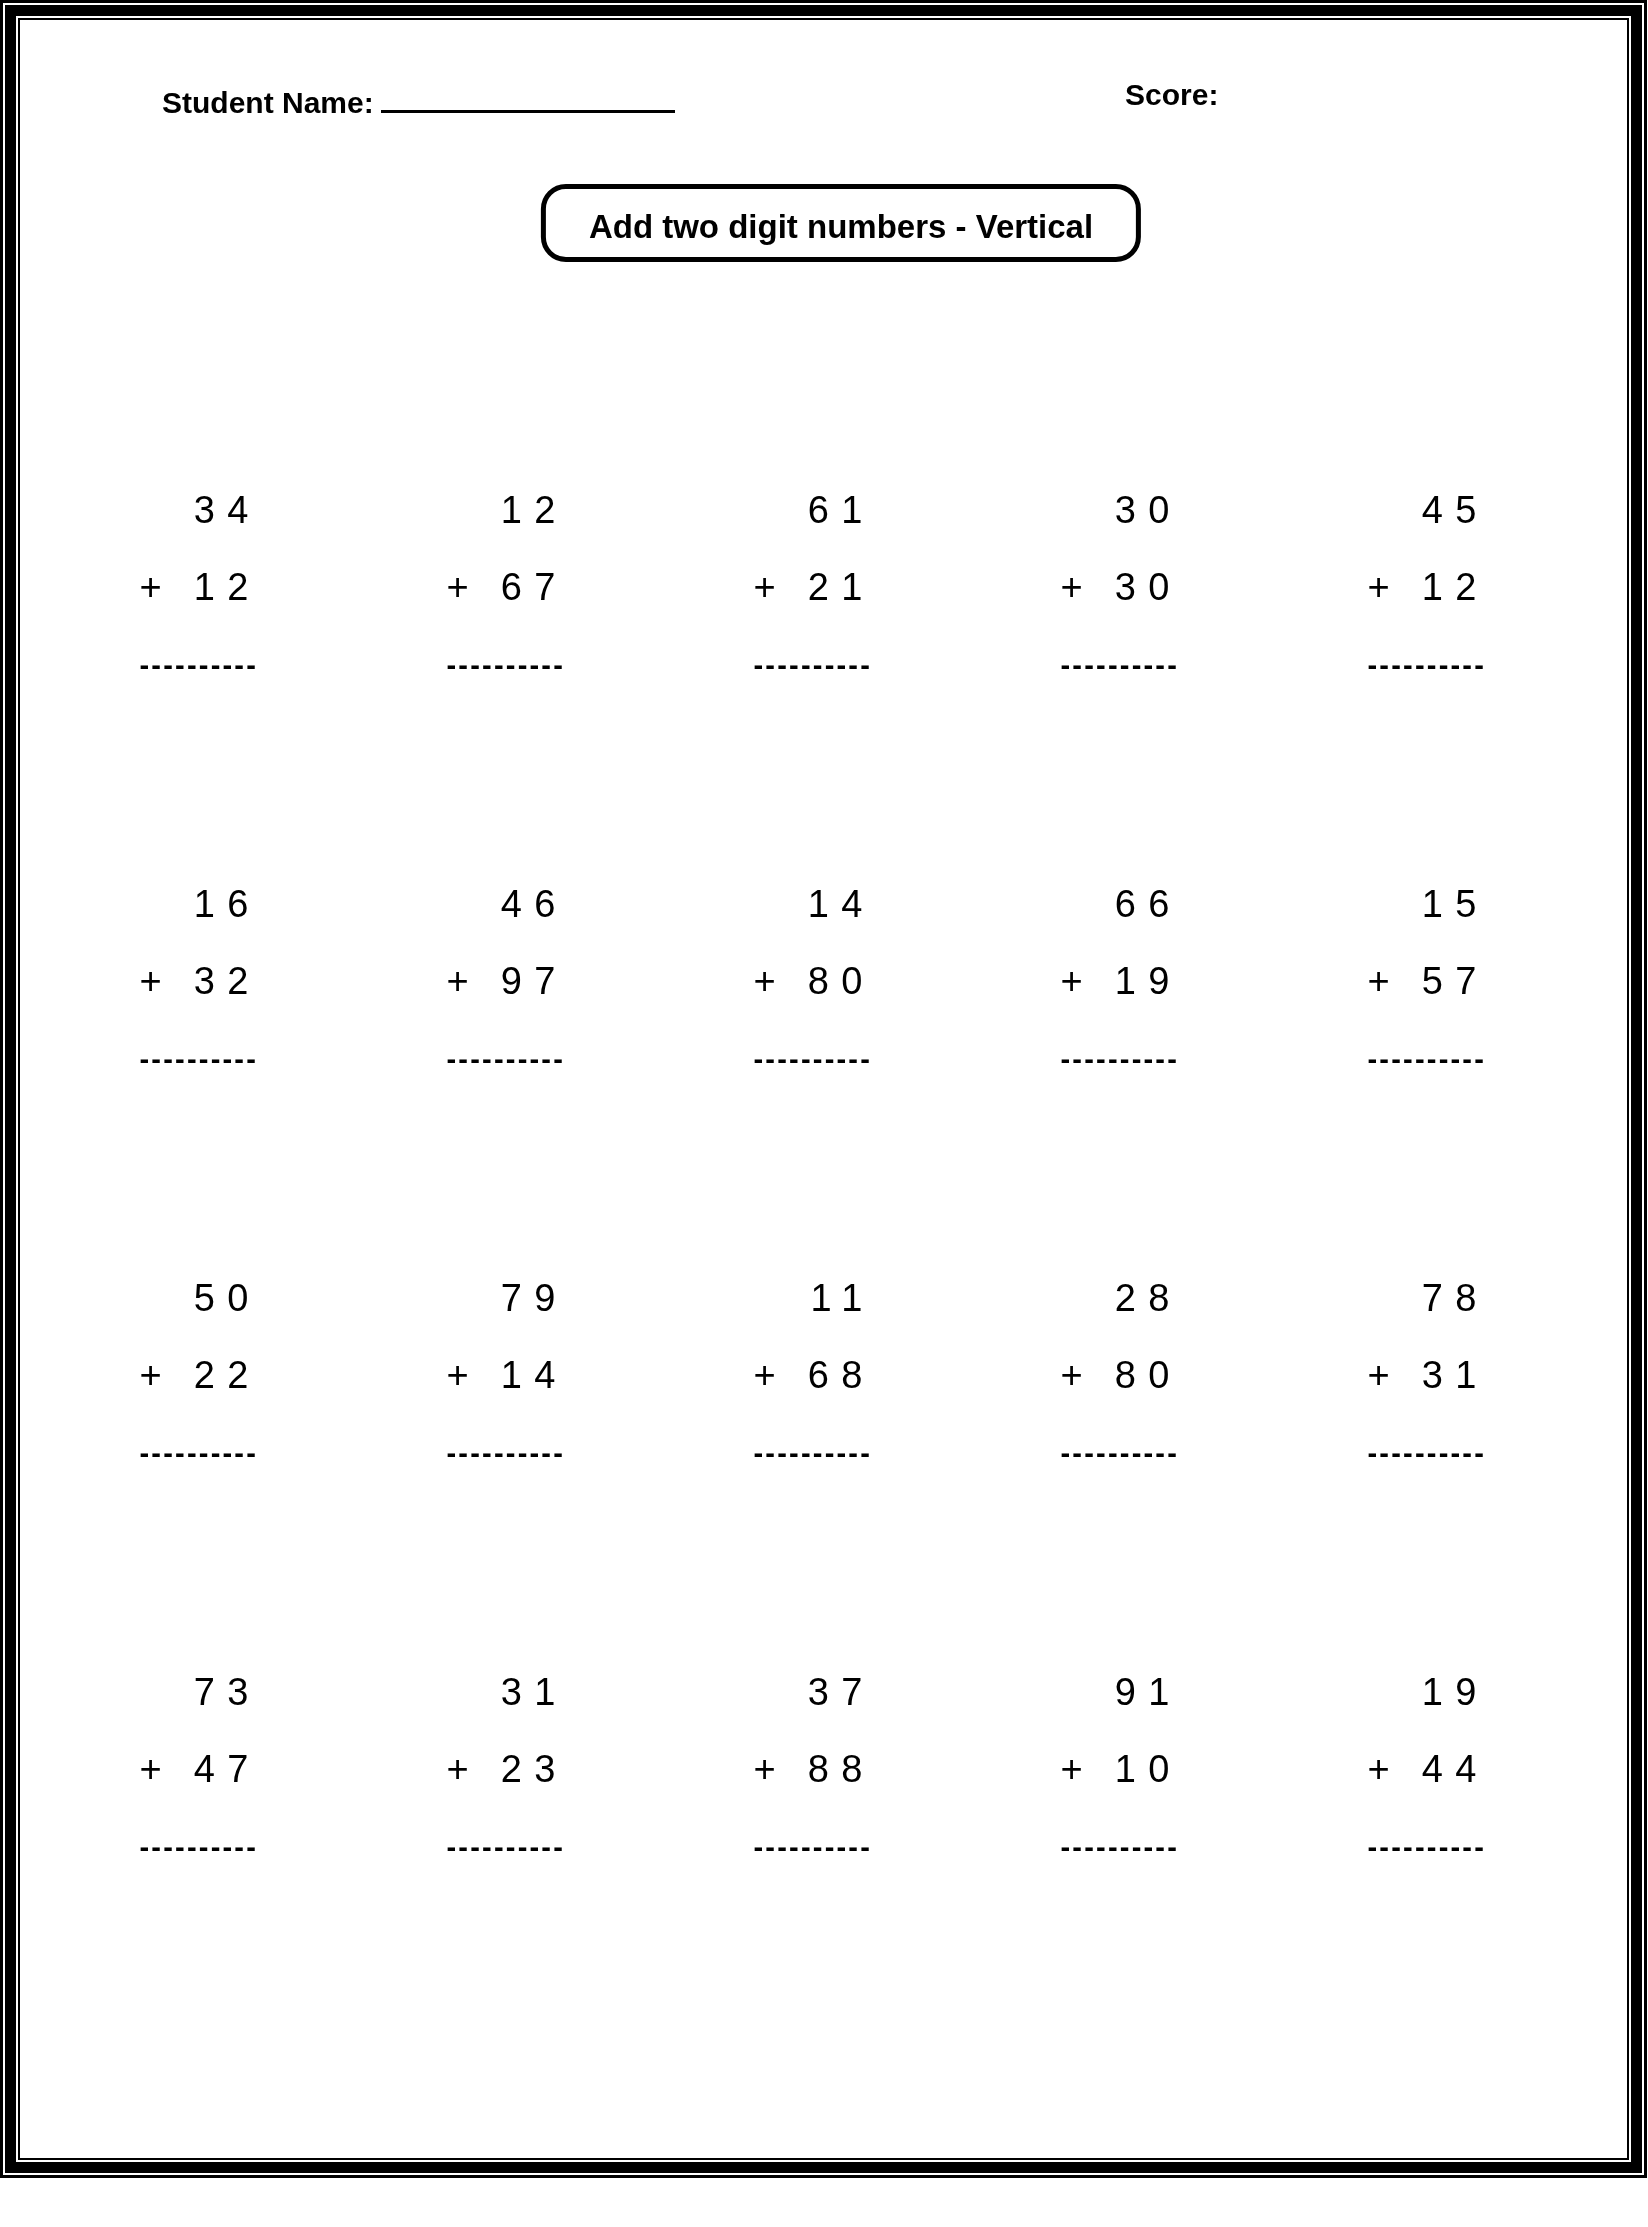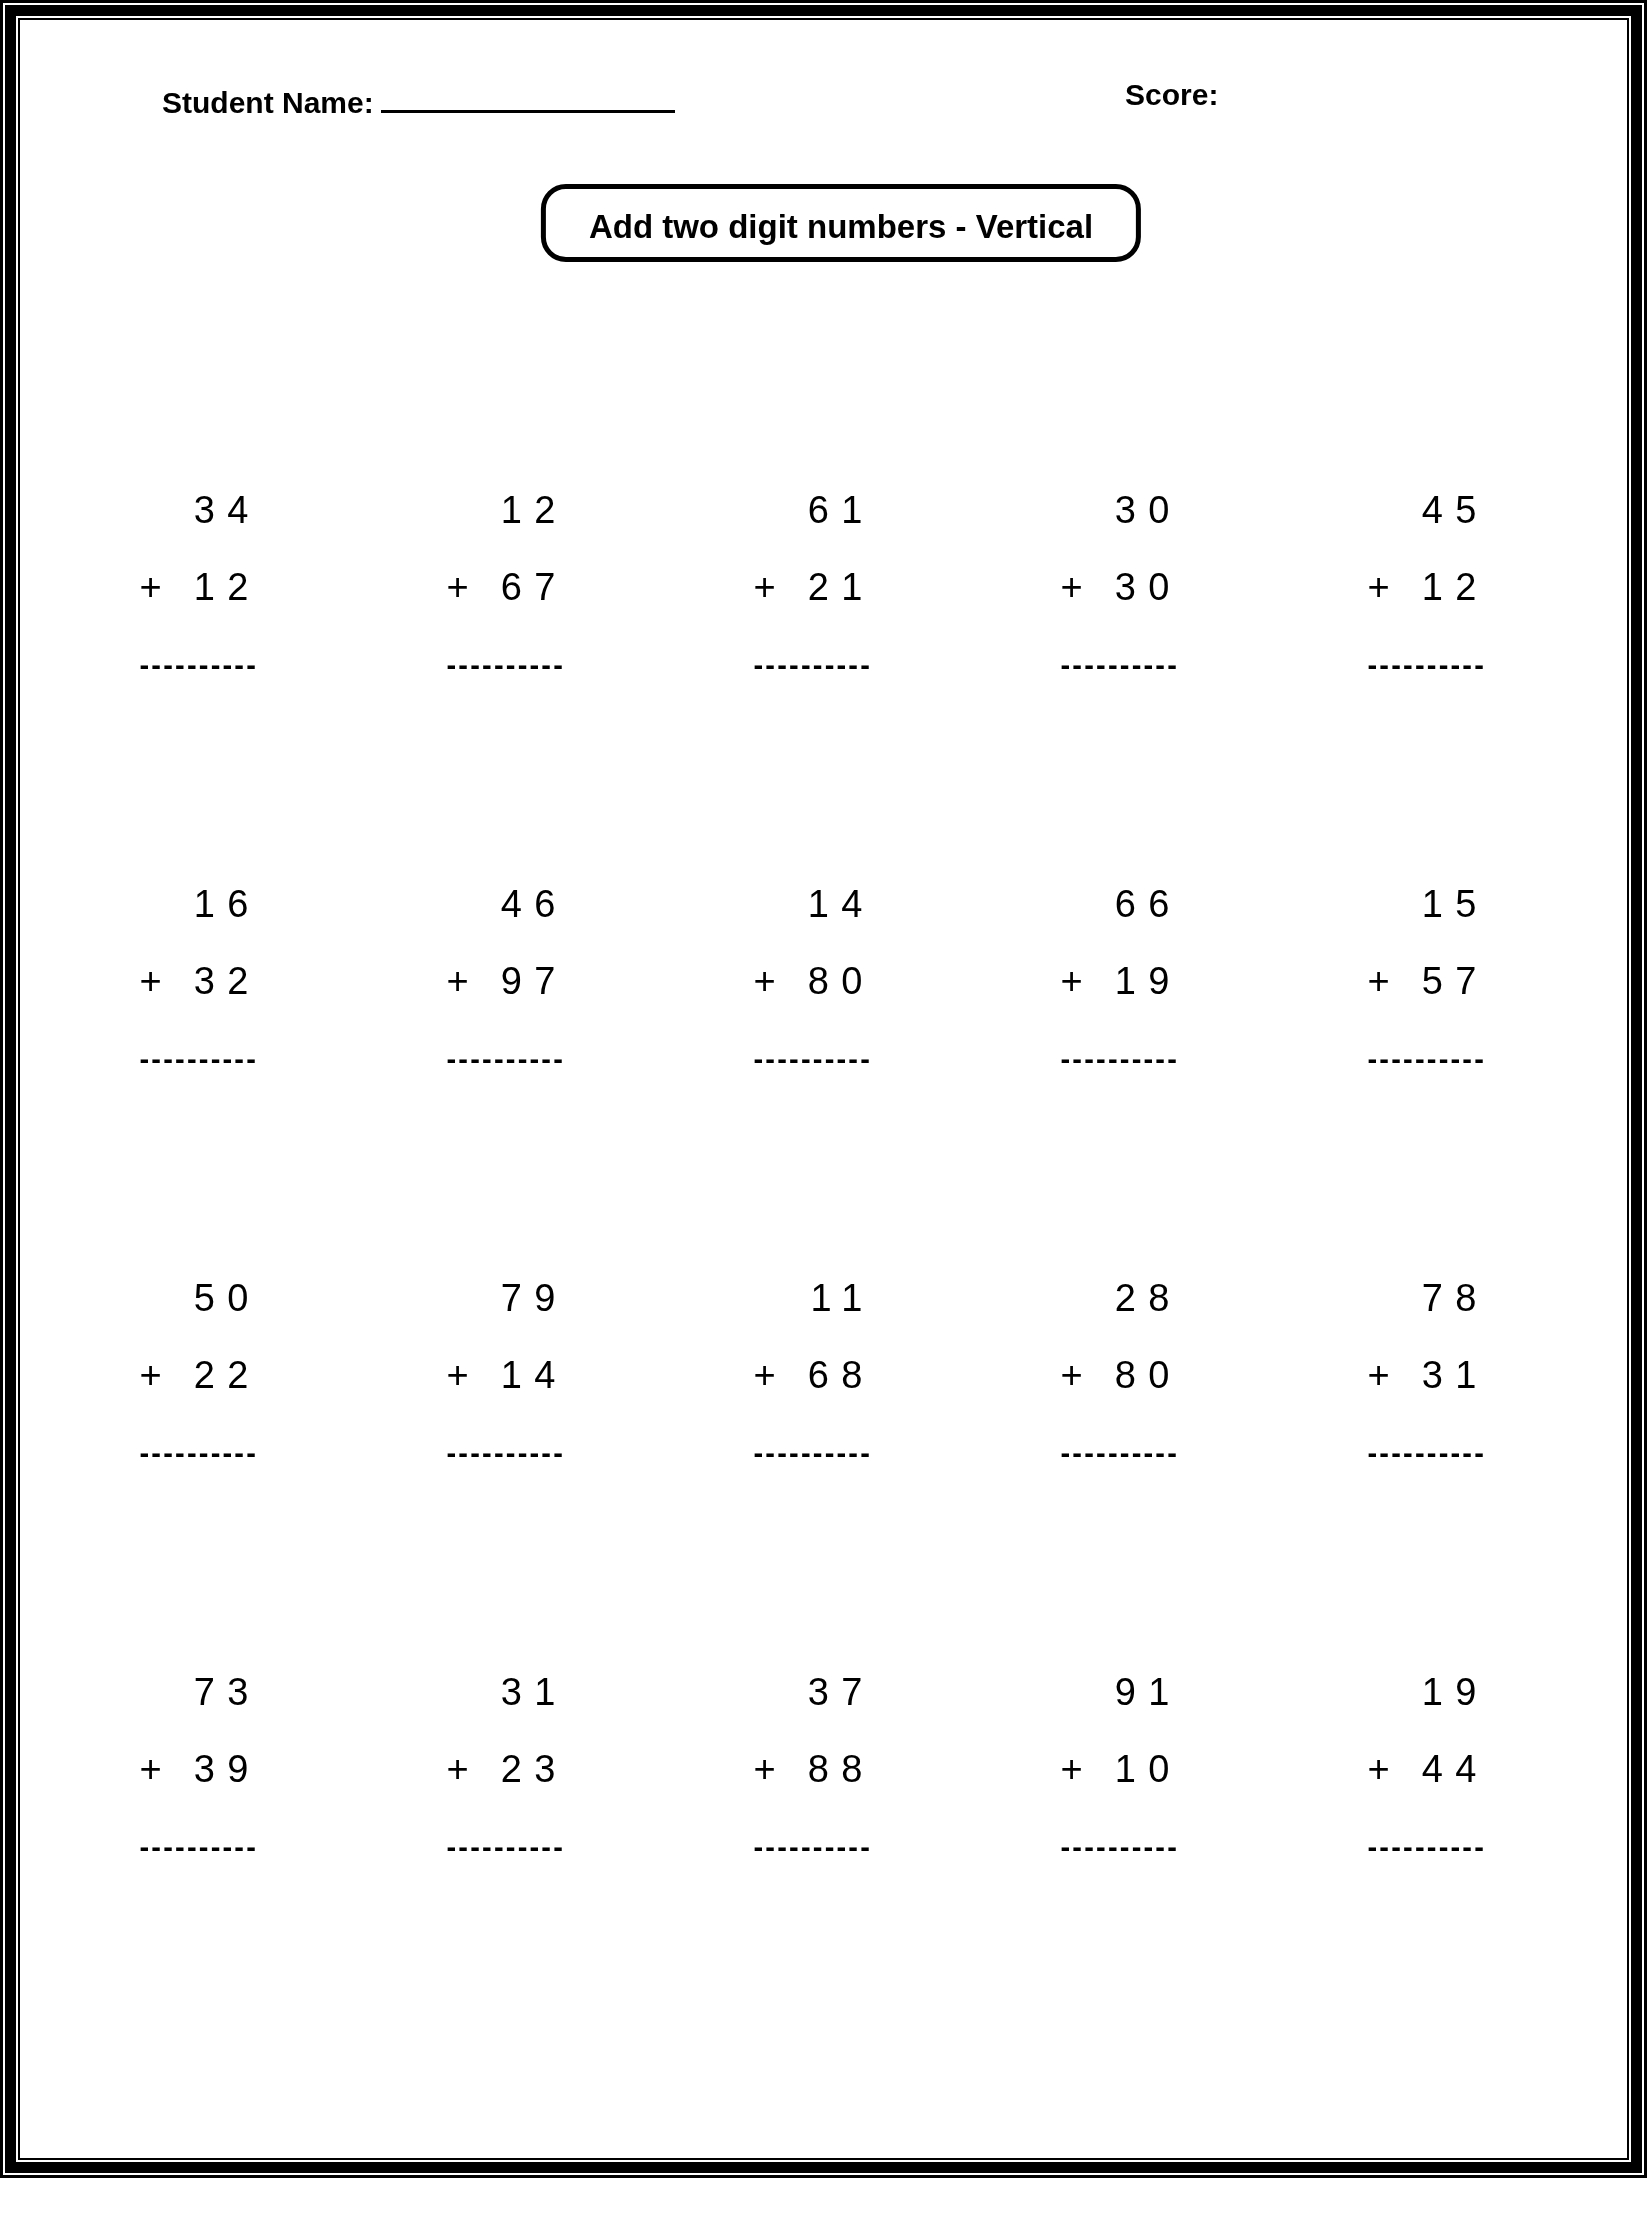--- a/index.html
+++ b/index.html
@@ -300,21 +300,21 @@
     </div>
     <div class="answer-line">----------</div>
   </div>
 
   <div class="problem">
     <div class="top-row">
       <span class="num">73</span>
     </div>
     <div class="addend-row">
       <span class="plus">+</span>
-      <span class="num">39</span>
+      <span class="num">47</span>
     </div>
     <div class="answer-line">----------</div>
   </div>
 
   <div class="problem">
     <div class="top-row">
       <span class="num">31</span>
     </div>
     <div class="addend-row">
       <span class="plus">+</span>

